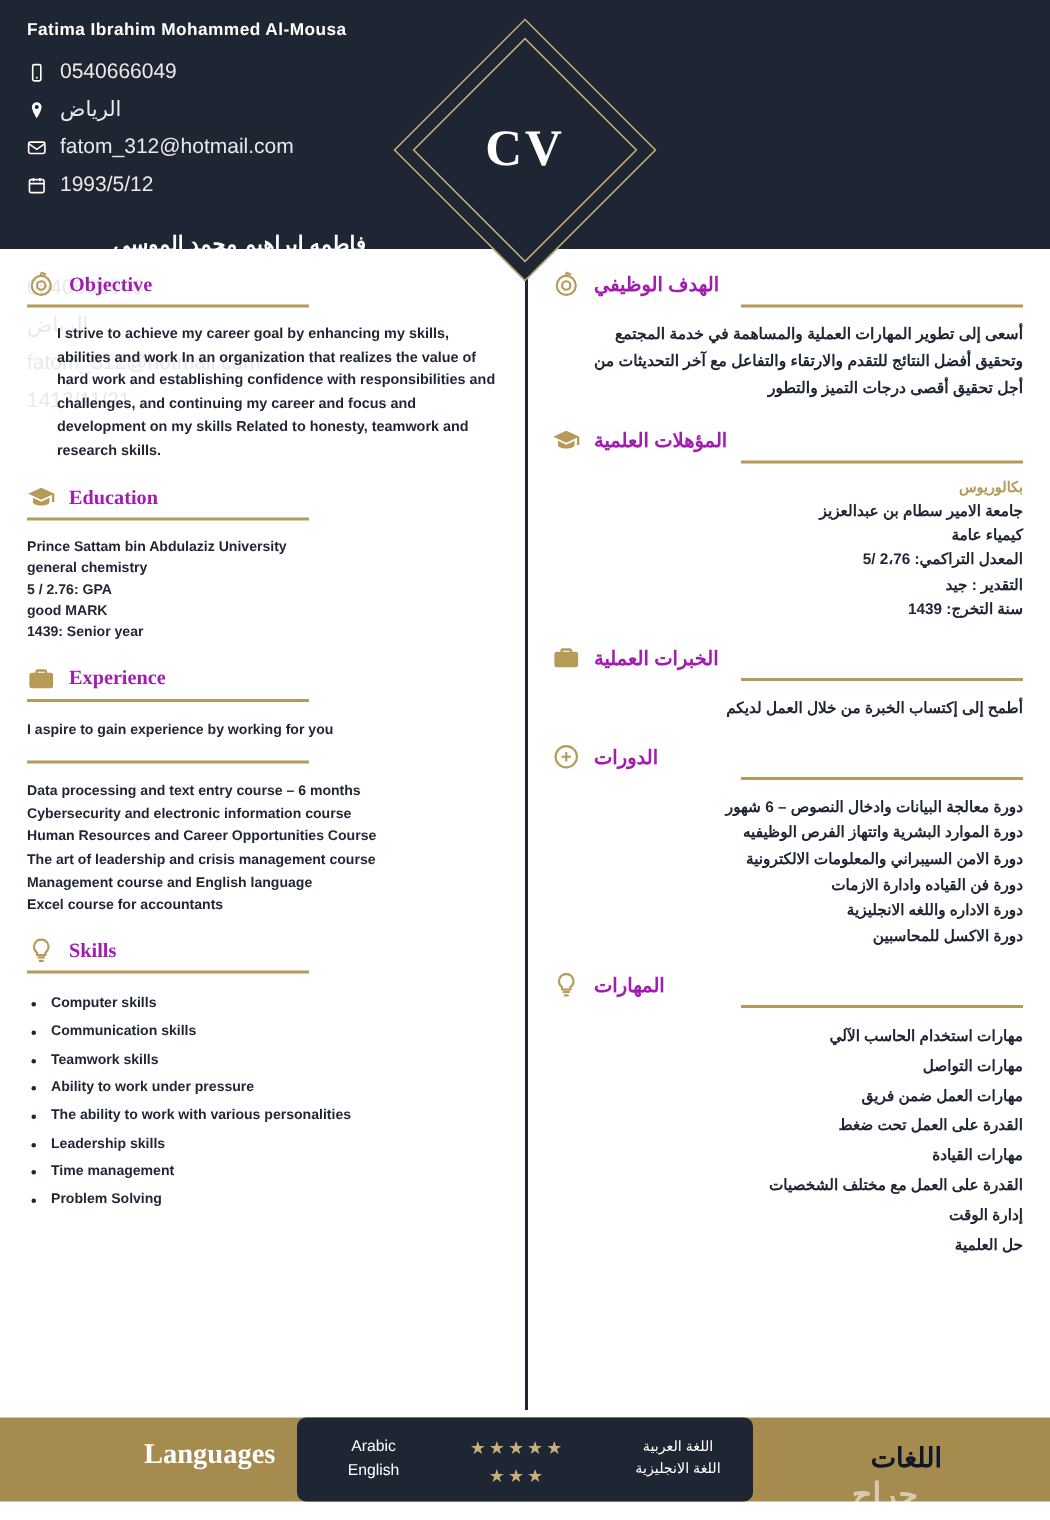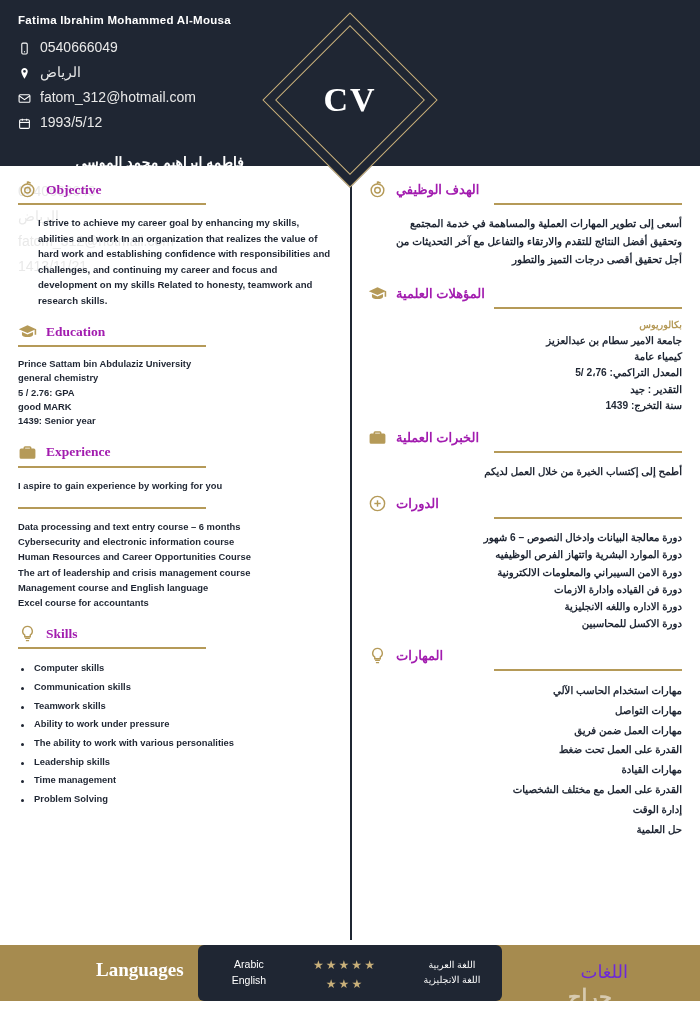--- a/index.html
+++ b/index.html
@@ -217,22 +217,22 @@
     font-family: "Liberation Serif", serif;
     font-size: 19px;
     font-weight: bold;
     color: #ffffff;
     margin-left: 24px;
   }
   .lang-label-right {
     position: absolute;
     right: 72px; top: 16px;
     font-size: 18px;
-    font-weight: normal;
-    color: #6d28d9;
+    font-weight: bold;
+    color: #0f172a;
   }
   .lang-names {
     position: absolute;
     left: 218px; top: 11px;
     color: #ffffff;
     font-size: 10.5px;
     line-height: 1.55;
     font-weight: normal;
     text-align: center;
     width: 62px;

